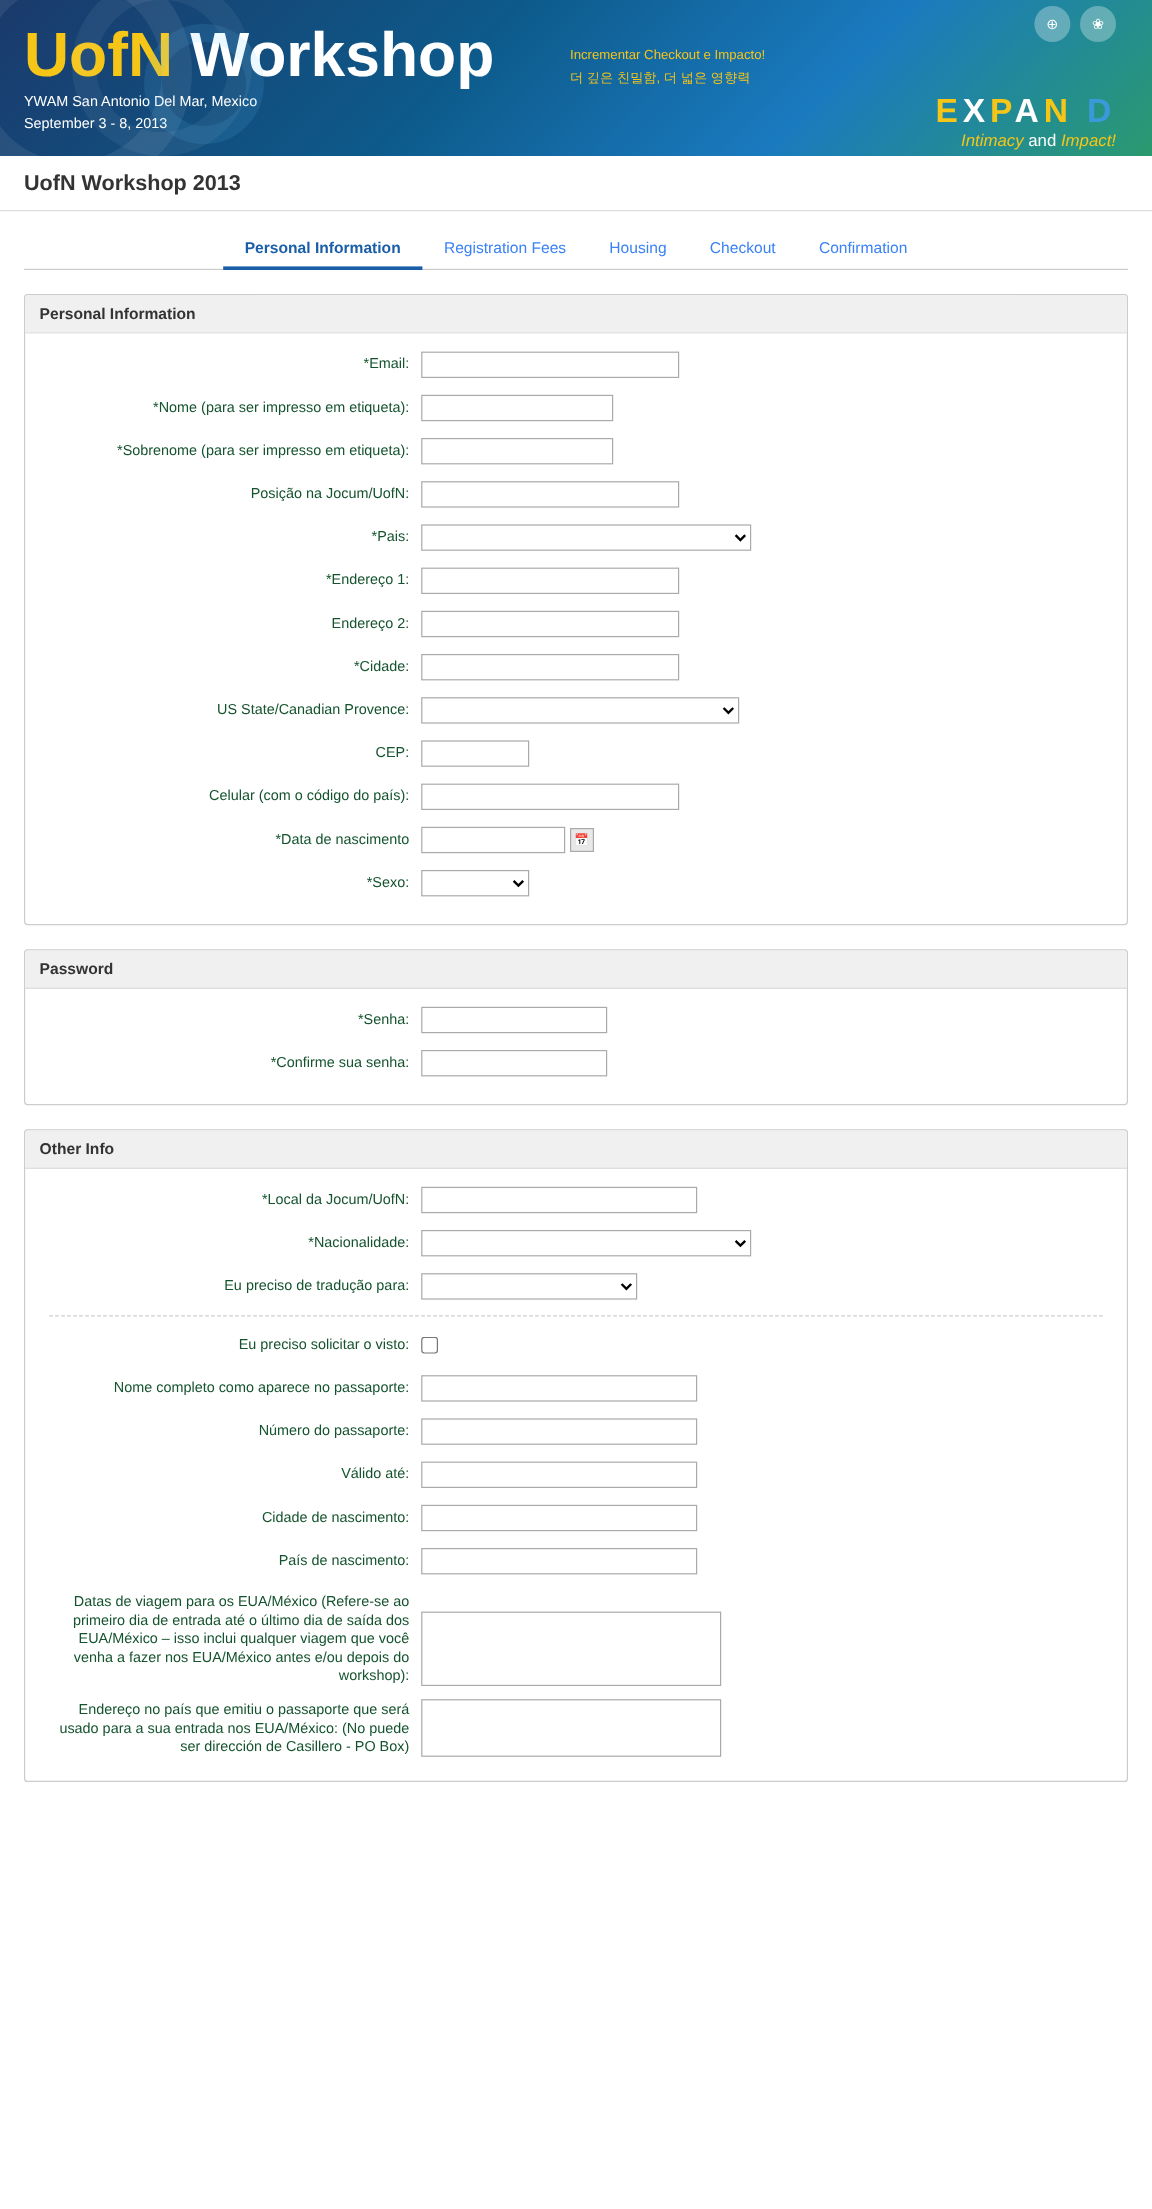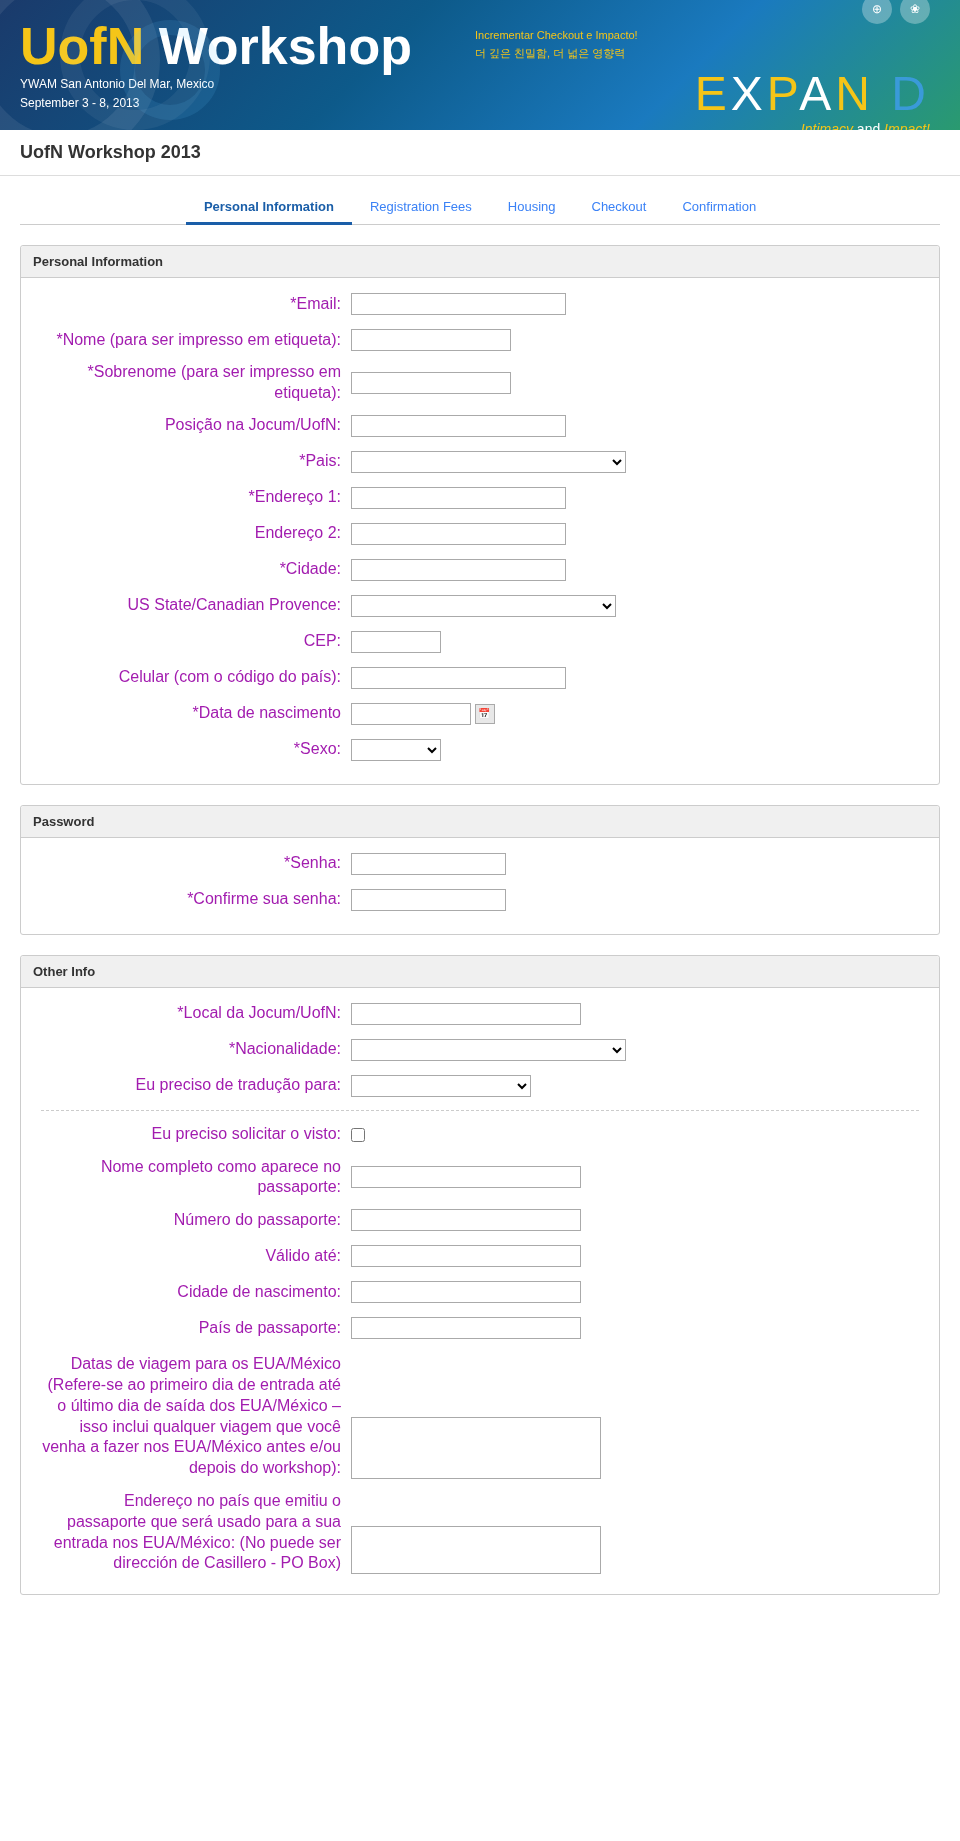--- a/index.html
+++ b/index.html
@@ -26,22 +26,22 @@
     }
     .banner-title span { color: #fff; }
     .banner-subtitle { color: #fff; font-size: 12px; margin-top: 5px; }
     .banner-right {
       flex: 1;
       text-align: right;
       padding-right: 10px;
     }
     .banner-tagline-top { color: #f5c518; font-size: 11px; text-align: left; margin-bottom: 5px; }
     .banner-expand {
-      font-size: 48px;
-      font-weight: normal;
+      font-size: 28px;
+      font-weight: bold;
       color: #fff;
       letter-spacing: 4px;
     }
     .banner-expand .e { color: #f5c518; }
     .banner-expand .x { color: #fff; }
     .banner-expand .p { color: #f5c518; }
     .banner-expand .a { color: #fff; }
     .banner-expand .n { color: #f5c518; }
     .banner-expand .d { color: #3a9ad9; }
     .banner-slogan { color: #fff; font-size: 14px; }
@@ -113,22 +113,22 @@
     .form-row {
       display: flex;
       align-items: center;
       margin-bottom: 8px;
       min-height: 28px;
     }
     .form-label {
       text-align: right;
       flex: 0 0 310px;
       padding-right: 10px;
-      font-size: 16px;
-      color: #a21caf;
+      font-size: 12px;
+      color: #14532d;
       line-height: 1.3;
     }
     .form-field { flex: 1; display: flex; align-items: center; gap: 4px; }
     .form-input {
       border: 1px solid #aaa;
       height: 22px;
       font-size: 12px;
       padding: 2px 4px;
       outline: none;
     }
@@ -421,21 +421,21 @@
     </div>
 
     <div class="form-row">
       <div class="form-label">Cidade de nascimento:</div>
       <div class="form-field">
         <input type="text" class="form-input input-localjocum" style="">
       </div>
     </div>
 
     <div class="form-row">
-      <div class="form-label">País de passaporte:</div>
+      <div class="form-label">País de nascimento:</div>
       <div class="form-field">
         <input type="text" class="form-input input-localjocum" style="">
       </div>
     </div>
 
     <div class="form-row form-row-top">
       <div class="form-label form-label-top">Datas de viagem para os EUA/México (Refere-se ao primeiro dia de entrada até o último dia de saída dos EUA/México – isso inclui qualquer viagem que você venha a fazer nos EUA/México antes e/ou depois do workshop):</div>
       <div class="form-field">
         <textarea class="textarea-field" rows="4" style=""></textarea>
       </div>

